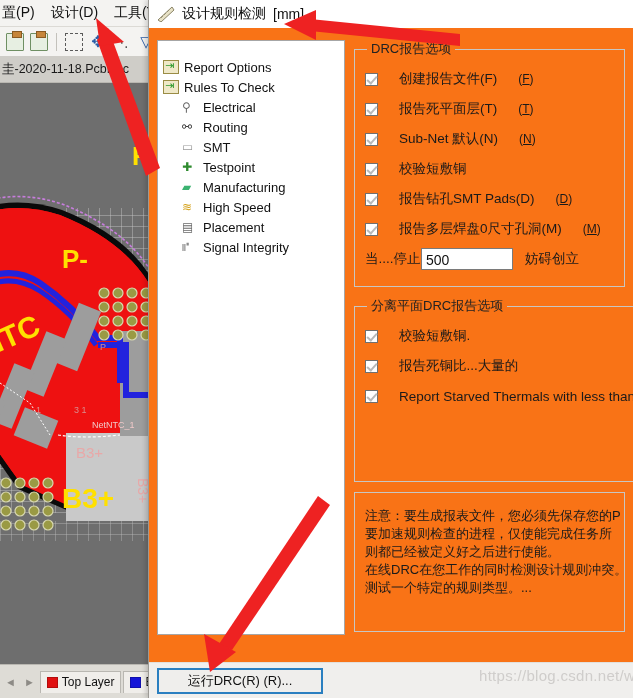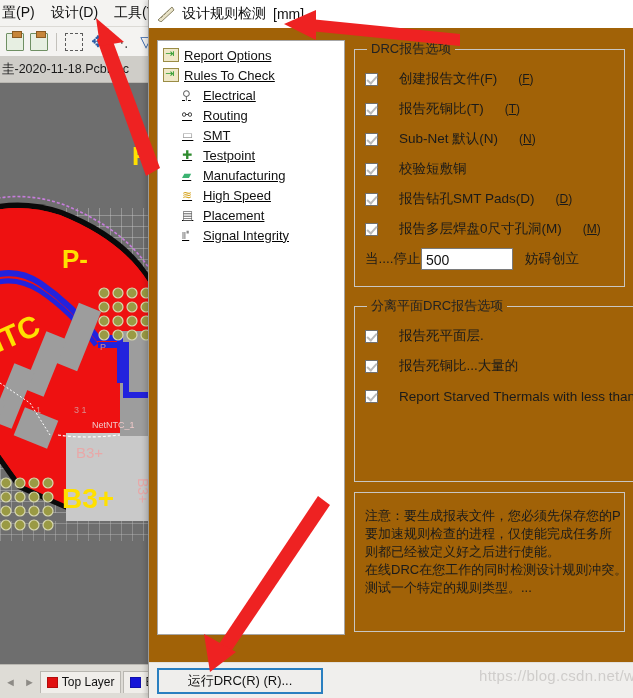--- a/index.html
+++ b/index.html
@@ -65,39 +65,39 @@
     display: flex; align-items: center; gap: 4px;
     background: #f0eeea; border: 1px solid #b9b7b1; border-bottom: none;
     padding: 3px 6px; font-size: 12px; color: #111; white-space: nowrap;
     height: 22px;
   }
   .swatch { width: 11px; height: 11px; display: inline-block; border: 1px solid #00000033; }
 
   
   #dialog {
     position: absolute; left: 148px; top: 0; width: 485px; height: 698px;
-    background: #a16207; border-left: 1px solid #9c9a95;
+    background: #f97316; border-left: 1px solid #9c9a95;
     box-shadow: -2px 0 5px rgba(0,0,0,.18);
   }
   .dlg-title {
     height: 28px; display: flex; align-items: center; gap: 7px;
     padding-left: 8px; font-size: 14px; color: #0c0c0c; background: #ffffff;
   }
   .dlg-title .ttl-unit { color: #111; }
   .ruler-icon { width: 18px; height: 16px; position: relative; display:inline-block; }
 
   .dlg-body {
     position: absolute; left: 0; top: 28px; right: 0; bottom: 44px;
     padding: 8px 0 0 8px;
   }
 
   .tree {
     position: absolute; left: 8px; top: 12px; width: 188px; height: 595px;
     background: #ffffff; border: 1px solid #a6a6a6;
-    padding: 4px 2px; overflow: hidden; text-decoration: underline;
+    padding: 16px 2px; overflow: hidden;
   }
   .tnode {
     display: flex; align-items: center; gap: 5px;
     font-size: 13px; color: #111; height: 20px; padding-left: 3px;
     white-space: nowrap;
   }
   .tnode.child { padding-left: 22px; }
   .ti { width: 16px; height: 14px; flex: 0 0 16px; position: relative; }
 
   
@@ -386,21 +386,21 @@
         <legend>DRC报告选项</legend>
 
         <div class="row">
           <span class="cb checked"></span>
           <span>创建报告文件(F)</span>
           <span class="mn">(<u>F</u>)</span>
         </div>
 
         <div class="row">
           <span class="cb checked"></span>
-          <span>报告死铜比(T)</span>
+          <span>报告死平面层(T)</span>
           <span class="mn">(<u>T</u>)</span>
         </div>
 
         <div class="row">
           <span class="cb checked"></span>
           <span>Sub-Net 默认(N)</span>
           <span class="mn">(<u>N</u>)</span>
         </div>
 
         <div class="row">
@@ -425,21 +425,21 @@
           <span class="inputbox">500</span>
           <span class="tail">妨碍创立</span>
         </div>
       </fieldset>
 
       <fieldset class="grp">
         <legend>分离平面DRC报告选项</legend>
 
         <div class="row">
           <span class="cb checked"></span>
-          <span>报告死平面层.</span>
+          <span>校验短敷铜.</span>
         </div>
 
         <div class="row">
           <span class="cb checked"></span>
           <span>报告死铜比...大量的</span>
           <span class="grow"></span>
 
         </div>
 
         <div class="row">

